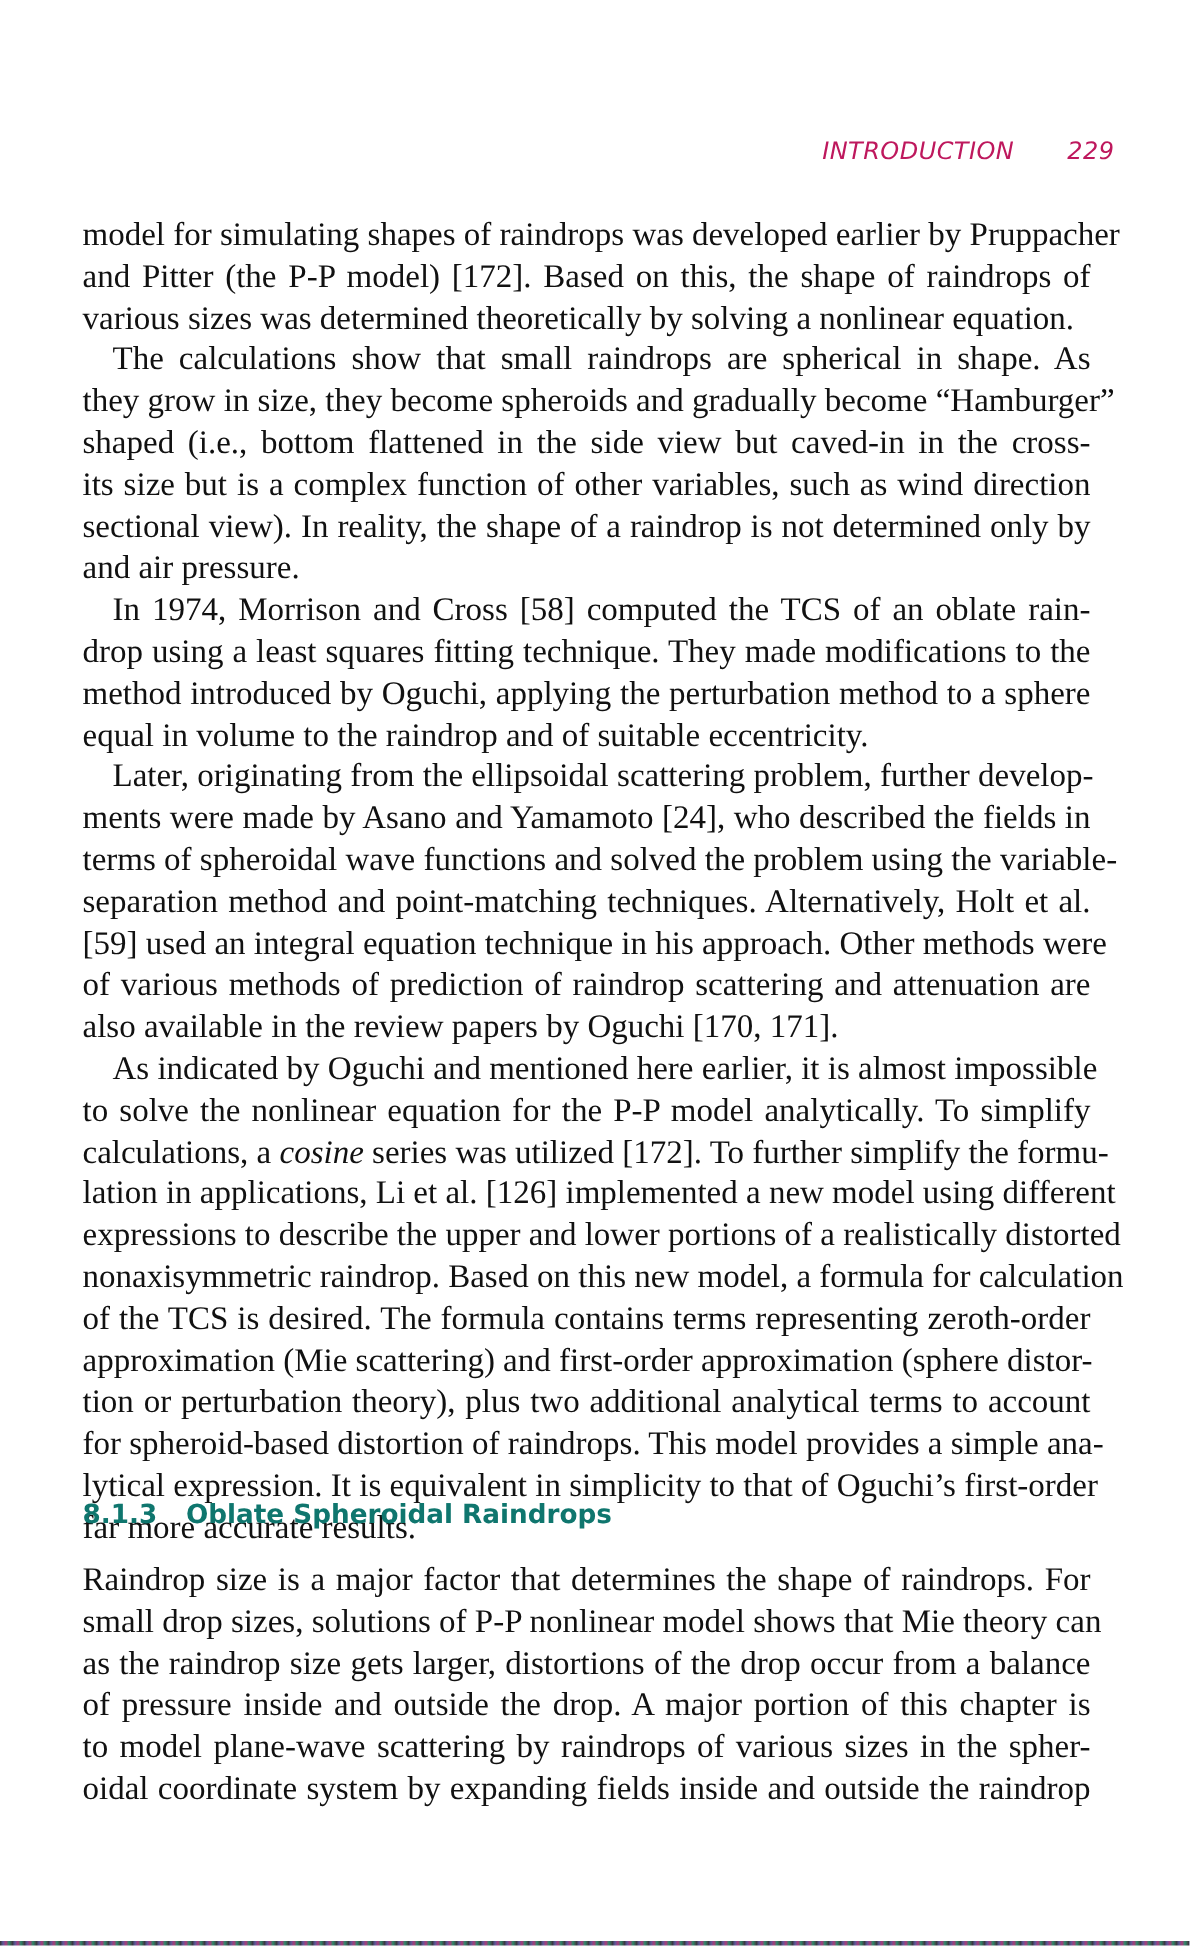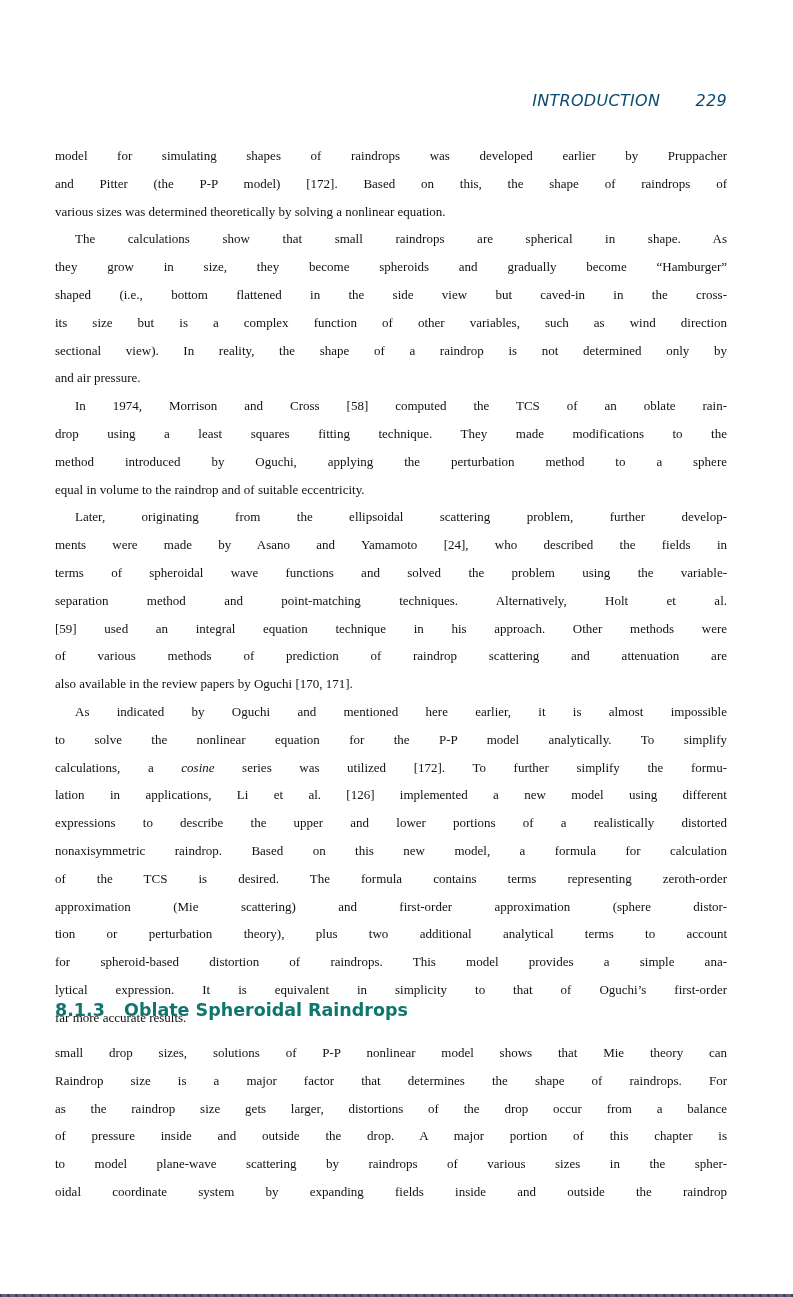--- a/index.html
+++ b/index.html
@@ -11,43 +11,43 @@
       width: 793px;
       height: 1297px;
       position: relative;
       overflow: hidden;
       font-family: "DejaVu Serif", "Liberation Serif", serif;
       color: #111111;
     }
     .running-head {
       position: absolute;
       top: 91px;
-      left: 0;
+      left: 16px;
       width: 727px;
       height: 24px;
       font-family: "DejaVu Sans", "Liberation Sans", sans-serif;
       font-style: italic;
       font-size: 16px;
       letter-spacing: 0.3px;
       text-align: right;
-      color: #0c4a6e;
+      color: #be185d;
     }
     .running-head .title {
       display: inline-block;
       margin-right: 30px;
     }
     .running-head .pageno {
       display: inline-block;
     }
     .body-block {
       position: absolute;
       left: 55px;
       width: 672px;
       font-family: "Liberation Serif", "DejaVu Serif", serif;
-      font-size: 13px;
+      font-size: 22px;
       line-height: 27.8px;
       text-align: justify;
     }
     .block-a { top: 142px; }
     .block-b { top: 1039px; }
     .line {
       display: block;
       height: 27.8px;
       white-space: nowrap;
       text-align: justify;
@@ -141,22 +141,22 @@
     <span class="line last">far more accurate results.</span>
   </div>
 </div>
 
 <div class="section-heading">
   <span class="num">8.1.3</span><span>Oblate Spheroidal Raindrops</span>
 </div>
 
 <div class="body-block block-b">
   <div>
+    <span class="line">Raindrop size is a major factor that determines the shape of raindrops. For</span>
     <span class="line">small drop sizes, solutions of P-P nonlinear model shows that Mie theory can</span>
-    <span class="line">Raindrop size is a major factor that determines the shape of raindrops. For</span>
     <span class="line">as the raindrop size gets larger, distortions of the drop occur from a balance</span>
     <span class="line">of pressure inside and outside the drop. A major portion of this chapter is</span>
     <span class="line">to model plane-wave scattering by raindrops of various sizes in the spher-</span>
     <span class="line">oidal coordinate system by expanding fields inside and outside the raindrop</span>
   </div>
 </div>
 
 <div class="scan-edge"></div>
 
 </body></html>

